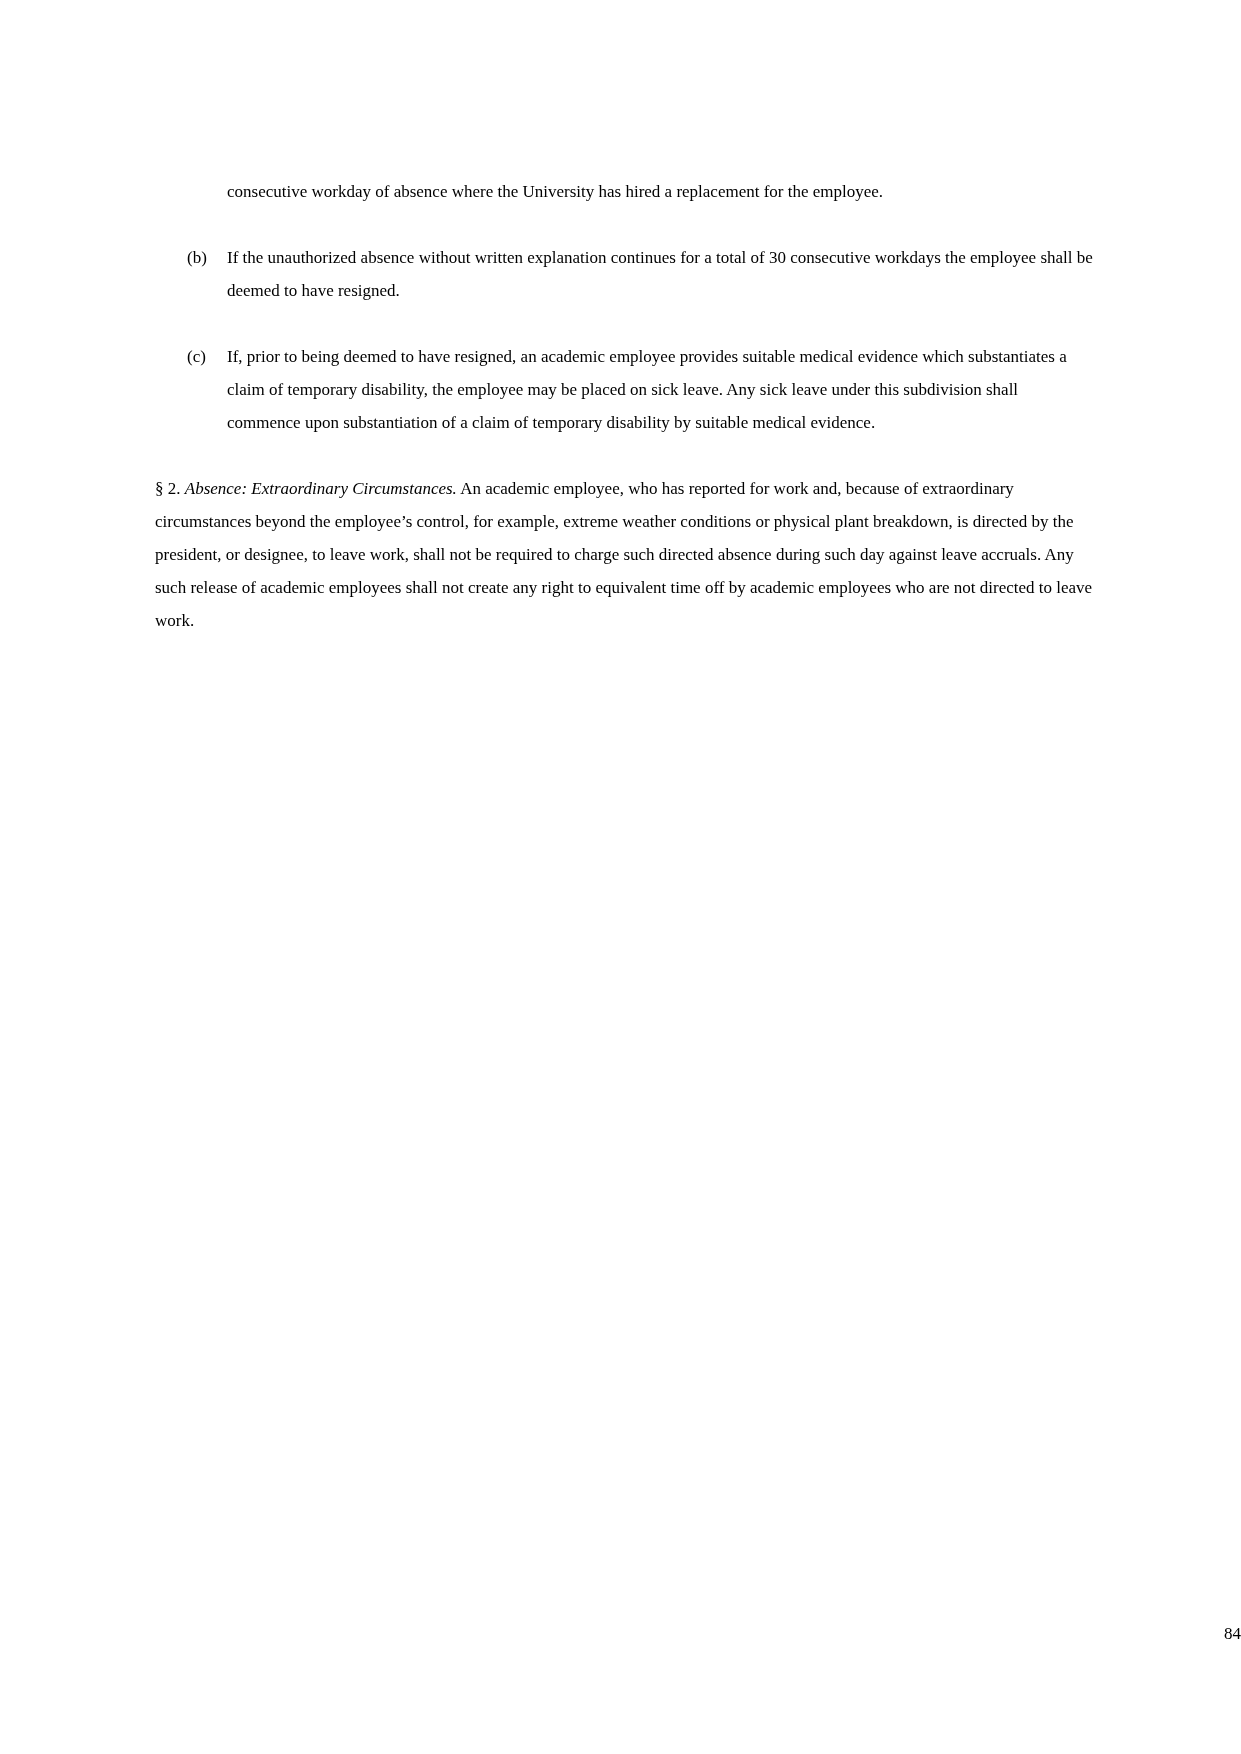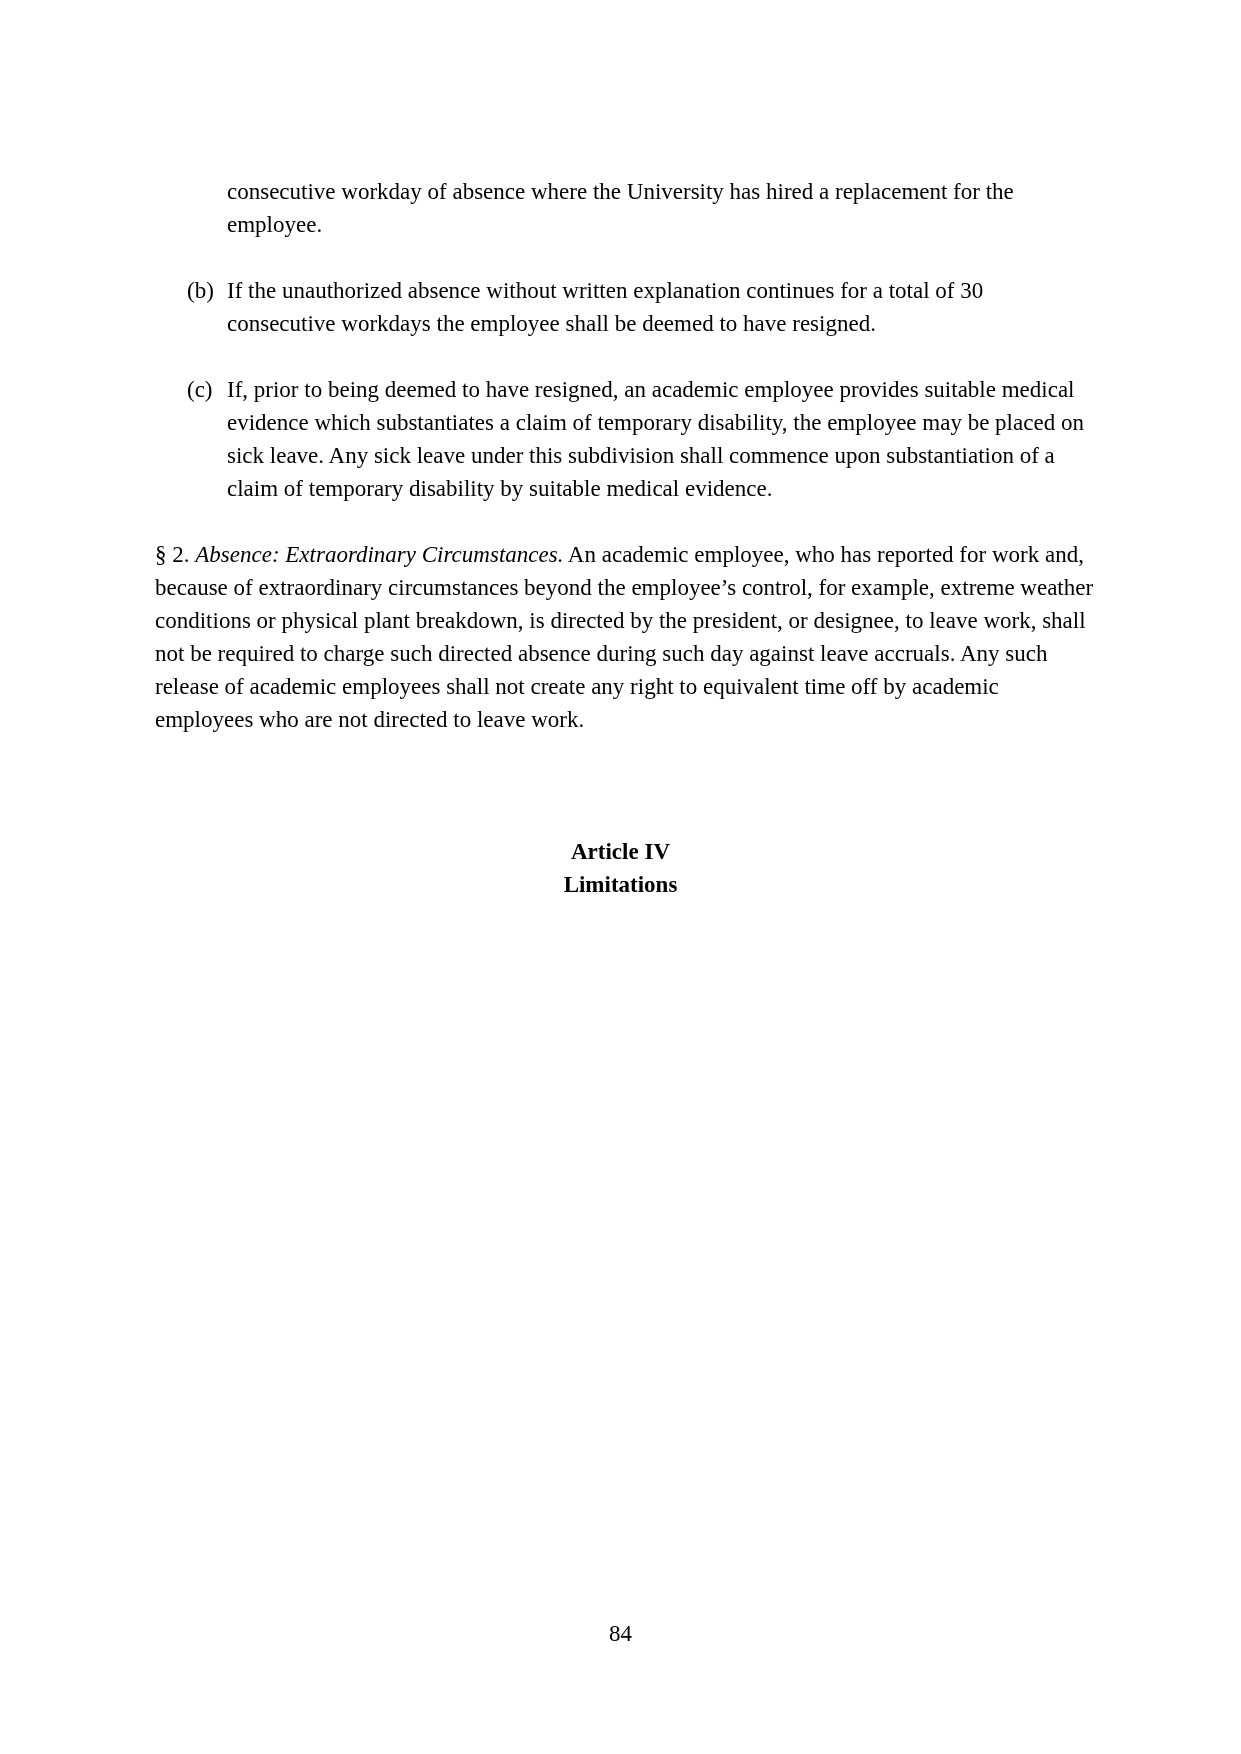--- a/index.html
+++ b/index.html
@@ -7,21 +7,21 @@
     padding: 0;
     background: #ffffff;
   }
   .page {
     position: relative;
     width: 1241px;
     height: 1754px;
     background: #ffffff;
     color: #000000;
     font-family: "Liberation Serif", "DejaVu Serif", serif;
-    font-size: 23px;
+    font-size: 17px;
     line-height: 33px;
     overflow: hidden;
   }
   .content {
     position: absolute;
     left: 147px;
     top: 175px;
     width: 947px;
   }
   .cont-paragraph {
@@ -50,21 +50,21 @@
     line-height: 33px;
   }
   .italic {
     font-style: italic;
   }
   .page-footer {
     position: absolute;
     left: 0;
     top: 1617px;
     width: 100%;
-    text-align: center;
+    text-align: right;
     line-height: 33px;
   }
 </style>
 </head>
 <body>
 
 <div class="page">
   <div class="content">
 
     <p class="cont-paragraph">consecutive workday of absence where the University has hired a replacement for the employee.</p>
@@ -74,22 +74,18 @@
       <span class="item-body">If the unauthorized absence without written explanation continues for a total of 30 consecutive workdays the employee shall be deemed to have resigned.</span>
     </div>
 
     <div class="list-item">
       <span class="marker">(c)</span>
       <span class="item-body">If, prior to being deemed to have resigned, an academic employee provides suitable medical evidence which substantiates a claim of temporary disability, the employee may be placed on sick leave. Any sick leave under this subdivision shall commence upon substantiation of a claim of temporary disability by suitable medical evidence.</span>
     </div>
 
     <p class="section-paragraph"><span>§ 2. </span><span class="italic">Absence: Extraordinary Circumstances.</span><span> An academic employee, who has reported for work and, because of extraordinary circumstances beyond the employee’s control, for example, extreme weather conditions or physical plant breakdown, is directed by the president, or designee, to leave work, shall not be required to charge such directed absence during such day against leave accruals. Any such release of academic employees shall not create any right to equivalent time off by academic employees who are not directed to leave work.</span></p>
 
-    <div class="article-heading">
-      <div>Article IV</div>
-      <div>Limitations</div>
-    </div>
 
 
   </div>
 
   <div class="page-footer">84</div>
 </div>
 
 </body></html>

